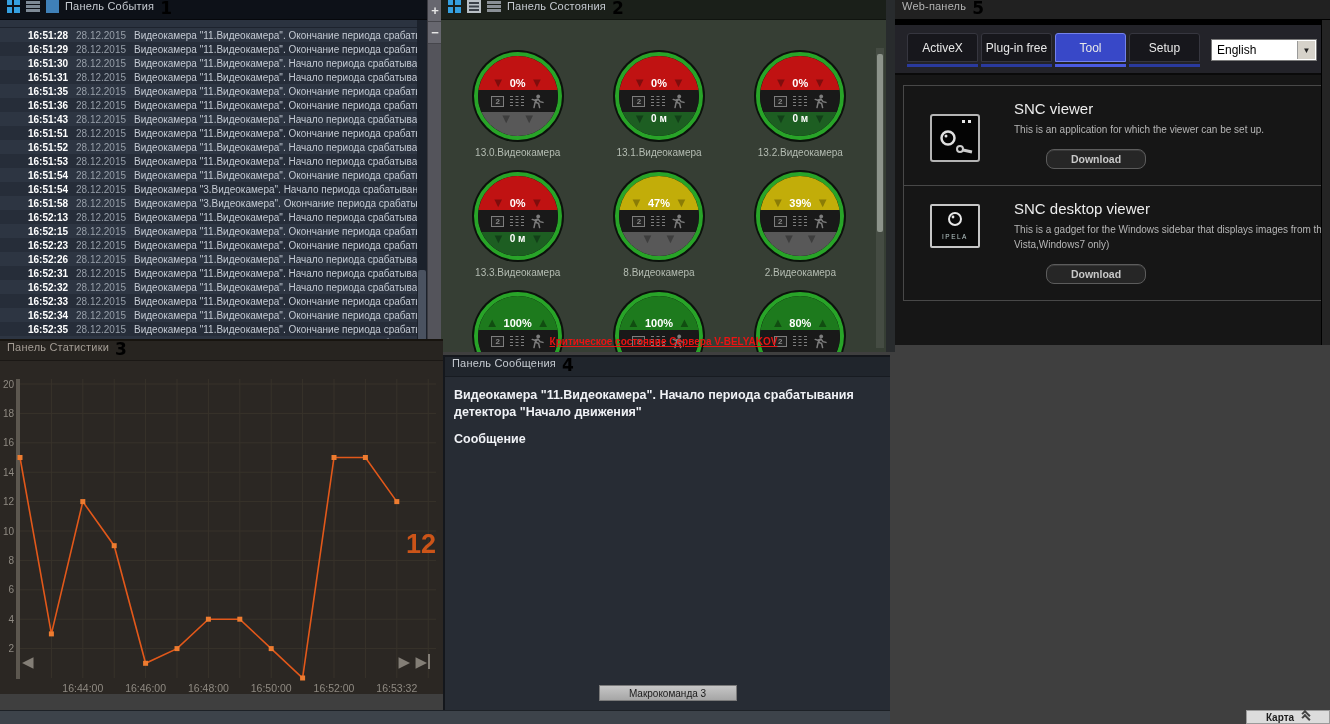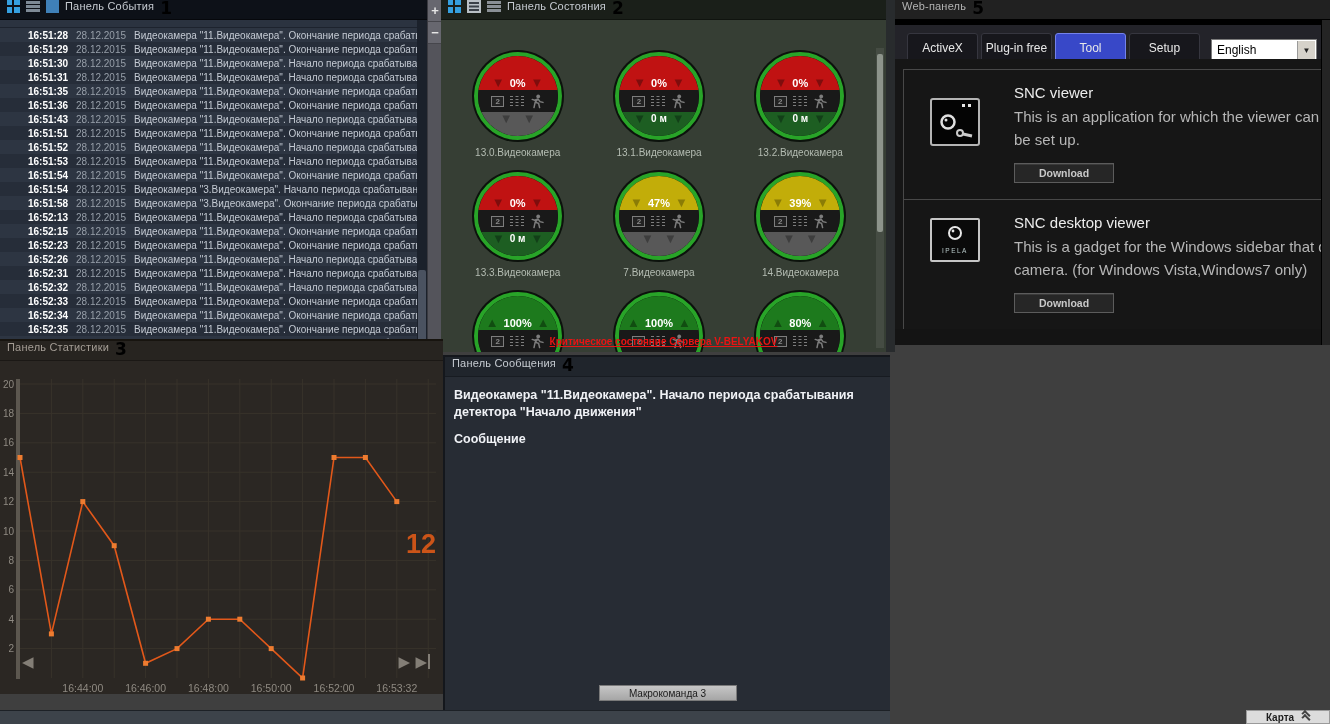--- a/index.html
+++ b/index.html
@@ -72,32 +72,32 @@
   .tab-wrap{display:flex;flex-direction:column;margin-right:3px;}
   .tab{width:71px;height:29px;background:#17171c;border:1px solid #36363f;border-radius:3px 3px 0 0;color:#e8e8e8;
        font-size:12px;display:flex;align-items:center;justify-content:center;box-sizing:border-box;}
   .tab-bar{height:3px;background:#2a3a9e;margin-top:2px;}
   .tab-wrap.selected .tab{background:#3848c8;border-color:#7482ea;}
   .tab-wrap.selected .tab-bar{background:#4a5ae0;}
   .lang-select{position:absolute;right:13px;top:14px;width:106px;height:22px;background:#fff;border:1px solid #7a7a7a;box-sizing:border-box;}
   .lang-select .val{position:absolute;left:5px;top:3px;font-size:12px;color:#000;}
   .lang-select .dd{position:absolute;right:1px;top:1px;bottom:1px;width:17px;background:#d6d2ca;border-left:1px solid #9a9a9a;
                    display:flex;align-items:center;justify-content:center;font-size:8px;color:#222;}
-  .web-content{position:absolute;left:0;top:59px;width:435px;height:270px;background:#161616;overflow:hidden;}
+  .web-content{position:absolute;left:0;top:75px;width:435px;height:270px;background:#161616;overflow:hidden;}
   .web-frame{position:absolute;left:8px;top:10px;right:9px;border-left:1px solid #484848;}
   .web-item{border-top:1px solid #484848;display:flex;align-items:flex-start;padding:14px 0 16px 26px;position:relative;}
   .web-item.last-line{border-top:1px solid #484848;padding:0;height:0;}
   .app-icon{flex:0 0 auto;width:46px;height:44px;background:#040404;border:2px solid #b4b4b4;border-radius:3px;margin-top:14px;}
   .ipela-icon{flex:0 0 auto;width:46px;height:40px;background:#0a0a0a;border:2px solid #c6c6c6;border-radius:2px;margin-top:4px;}
   .wi-text{margin-left:34px;}
   .wi-title{font-size:15px;color:#ececec;margin-bottom:5px;}
-  .wi-desc{font-size:15px;color:#b6b6b6;line-height:1.5;}
+  .wi-desc{font-size:10px;color:#b6b6b6;line-height:1.5;}
   .wi-desc.wide{width:478px;}
-  .dl-btn{margin-top:12px;width:100px;height:20px;background:#262626;border:1px solid #5c5c5c;border-radius:0;color:#c8c8c8;
-          font-weight:bold;font-size:10.5px;display:flex;align-items:center;justify-content:center;box-shadow:inset 0 1px 0 #3a3a3a;}
+  .dl-btn{margin-top:12px;width:100px;height:20px;background:#262626;border:1px solid #5c5c5c;border-radius:8px;color:#c8c8c8;
+          font-weight:bold;font-size:10.5px;display:flex;align-items:center;justify-content:center;box-shadow:inset 0 1px 0 #3a3a3a;margin-left:32px;}
   .web-scroll{position:absolute;right:0;top:20px;width:8px;height:325px;background:#242424;border-left:1px solid #000;z-index:9;}
 
   
   .stats-panel{position:absolute;left:0;top:339px;width:443px;height:355px;background:#2b2723;border-top:2px solid #17140f;box-sizing:border-box;}
   .stats-panel .phead{background:#272420;border-bottom:1px solid #1b1815;}
   .stats-panel .phead .ptitle{color:#a49d95;}
   #stats-chart{position:absolute;left:0;top:20px;}
   .nav-arrow{position:absolute;font-size:15px;color:#837e76;z-index:4;line-height:1;}
   .nav-prev{left:22px;top:313px;}
   .nav-next{right:33px;top:313px;}
@@ -455,21 +455,21 @@
                 <circle cx="8.2" cy="2.4" r="1.9" fill="#7d7d7d"></circle>
                 <path d="M8 5 L5.2 8.2 L4 13.6 M8 5 L10 7.6 L13 8.4 M5.2 8.2 L8.6 9.4 L9.6 13.6 M8 5 L4.6 6.2 L2.2 5.4" stroke="#7d7d7d" stroke-width="1.5" fill="none" stroke-linecap="round"></path>
               </svg>
             </div>
             <div class="g-bot gray">
               <span class="g-arr">▼</span>
               <span class="g-val"></span>
               <span class="g-arr">▼</span>
             </div>
           </div>
-          <div class="gauge-label">7.Видеокамера</div>
+          <div class="gauge-label">8.Видеокамера</div>
         </div>
 
         <div class="gauge-cell">
           <div class="gauge">
             <div class="g-top yellow">
               <span class="g-arr">▼</span>
               <span class="g-val">39%</span>
               <span class="g-arr">▼</span>
             </div>
             <div class="g-mid">
@@ -484,21 +484,21 @@
                 <circle cx="8.2" cy="2.4" r="1.9" fill="#7d7d7d"></circle>
                 <path d="M8 5 L5.2 8.2 L4 13.6 M8 5 L10 7.6 L13 8.4 M5.2 8.2 L8.6 9.4 L9.6 13.6 M8 5 L4.6 6.2 L2.2 5.4" stroke="#7d7d7d" stroke-width="1.5" fill="none" stroke-linecap="round"></path>
               </svg>
             </div>
             <div class="g-bot gray">
               <span class="g-arr">▼</span>
               <span class="g-val"></span>
               <span class="g-arr">▼</span>
             </div>
           </div>
-          <div class="gauge-label">14.Видеокамера</div>
+          <div class="gauge-label">2.Видеокамера</div>
         </div>
 
         <div class="gauge-cell">
           <div class="gauge">
             <div class="g-top green">
               <span class="g-arr">▲</span>
               <span class="g-val">100%</span>
               <span class="g-arr">▲</span>
             </div>
             <div class="g-mid">

